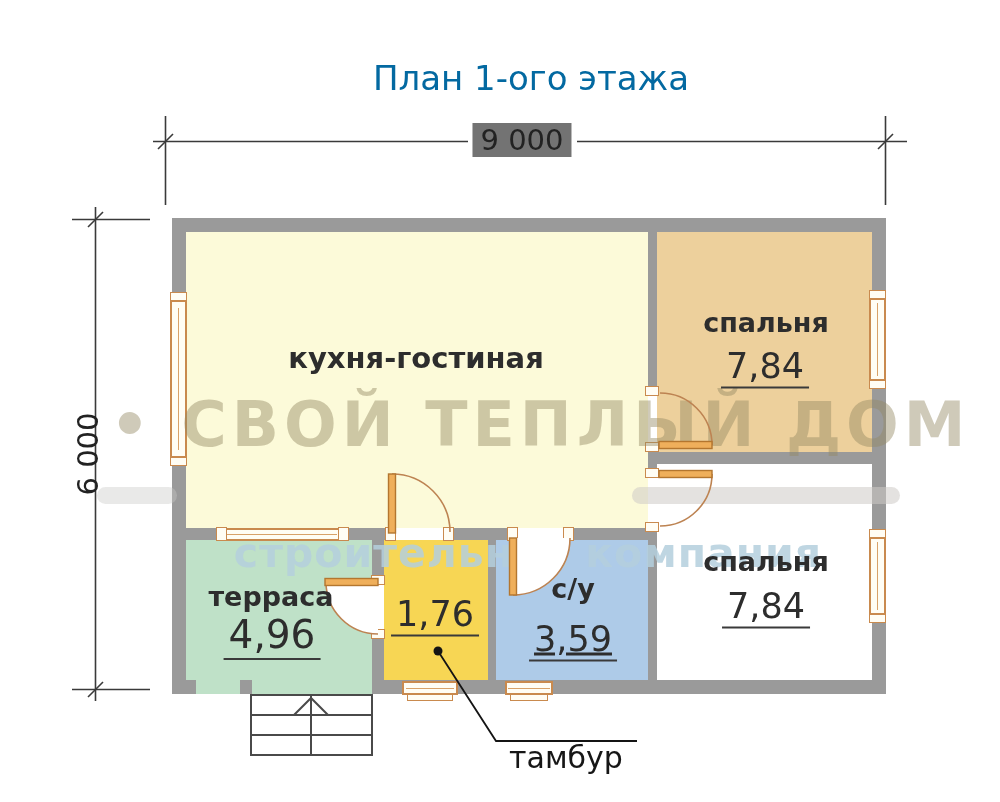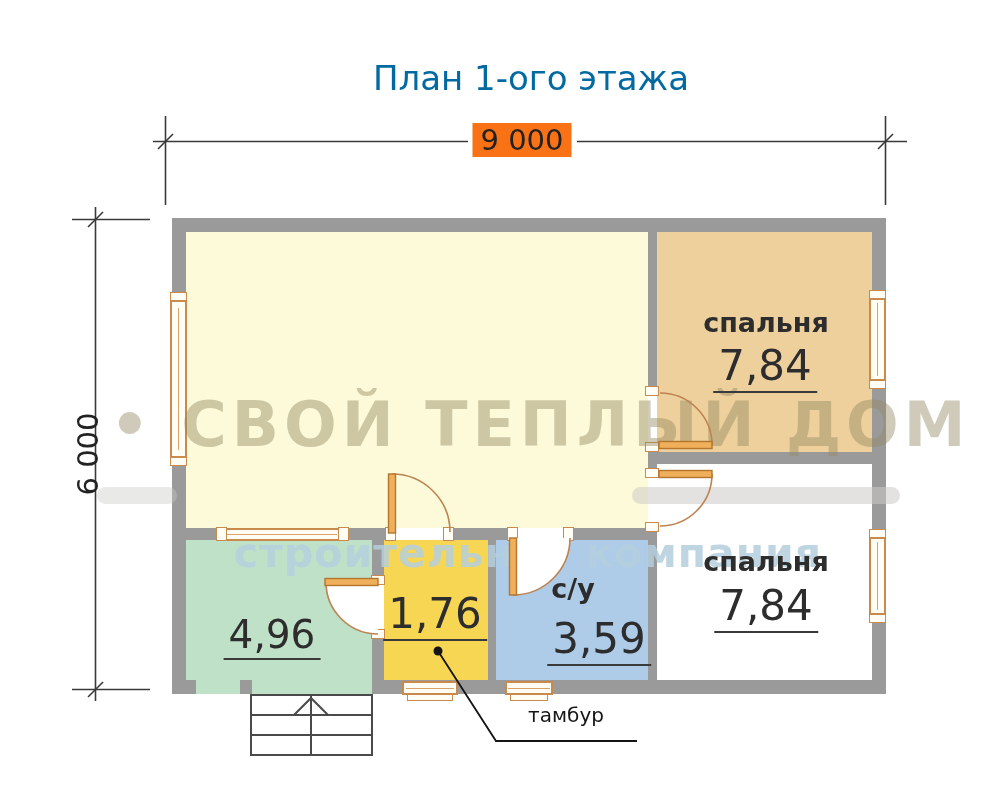--- a/index.html
+++ b/index.html
@@ -34,29 +34,29 @@
     left:233px;top:529px;width:590px;text-align:center;white-space:nowrap;
     font-size:41px;font-weight:bold;letter-spacing:1px;color:rgba(180,207,221,0.85);
   }
   .wm-band-right{left:632px;top:487px;width:268px;height:17px;background:rgba(205,203,199,0.55);border-radius:9px;}
   .wm-band-left{left:97px;top:487px;width:80px;height:17px;background:rgba(200,200,198,0.40);border-radius:9px;}
   
   .overlay{position:absolute;left:0;top:0;width:1000px;height:802px;z-index:30;}
   
   .lbl{position:absolute;transform:translate(-50%,-50%);white-space:nowrap;z-index:40;color:#2d2d2d;}
   .room-name{font-size:27px;font-weight:bold;}
-  .room-area{font-size:42px;border-bottom:2px solid #3a3a3a;padding:0 5px 1px 5px;}
+  .room-area{font-size:35px;border-bottom:2px solid #3a3a3a;padding:0 5px 1px 5px;}
   .kitchen-name{font-size:29px;}
   .kitchen-area{font-size:33px;}
   .terr-area{font-size:39px;}
-  .dim-text{position:absolute;transform:translate(-50%,-50%);font-size:29px;color:#222;background:#f97316;
+  .dim-text{position:absolute;transform:translate(-50%,-50%);font-size:29px;color:#222;background:#737373;
     padding:0 8px;z-index:40;white-space:nowrap;}
   .dim-text-v{position:absolute;transform:translate(-50%,-50%) rotate(-90deg);font-size:29px;color:#222;
     z-index:40;white-space:nowrap;}
-  .callout-label{position:absolute;transform:translateX(-50%);font-size:20px;color:#161616;z-index:40;white-space:nowrap;}
+  .callout-label{position:absolute;transform:translateX(-50%);font-size:30px;color:#161616;z-index:40;white-space:nowrap;margin-top:37px;}
 </style>
 </head>
 <body>
 
 <div class="canvas">
 
   <div class="page-title">План 1-ого этажа</div>
 
   <div class="room" style="left: 186px; top: 232px; width: 462px; height: 296px; background-color: rgb(252, 250, 217);" title="кухня-гостиная"></div>
   <div class="room" style="left: 657px; top: 232px; width: 215px; height: 220px; background-color: rgb(237, 208, 156);"></div>
@@ -170,29 +170,31 @@
       <line x1="72" y1="689.5" x2="150" y2="689.5"></line>
       <line x1="95.5" y1="207" x2="95.5" y2="701"></line>
       <line x1="88" y1="227" x2="103" y2="212"></line>
       <line x1="88" y1="697" x2="103" y2="682"></line>
     </g>
   </svg>
 
   <div class="dim-text" style="left:522px;top:140px;">9 000</div>
   <div class="dim-text-v" style="left:88px;top:454px;">6 000</div>
 
+  <div class="lbl room-name kitchen-name" style="left:416px;top:358px;">кухня-гостиная</div>
 
   <div class="lbl room-name" style="left:766px;top:322px;">спальня</div>
   <div class="lbl room-area" style="left:765px;top:367px;">7,84</div>
 
   <div class="lbl room-name" style="left:766px;top:561px;">спальня</div>
   <div class="lbl room-area" style="left:766px;top:607px;">7,84</div>
 
+  <div class="lbl room-name" style="left:271px;top:596px;">терраса</div>
   <div class="lbl room-area terr-area" style="left:272px;top:636px;">4,96</div>
 
   <div class="lbl room-area" style="left:435px;top:615px;">1,76</div>
 
   <div class="lbl room-name" style="left:573px;top:588px;">с/у</div>
-  <div class="lbl room-area" style="left:599px;top:640px;">3,59</div>
+  <div class="lbl room-area" style="left:573px;top:640px;text-decoration:underline;">3,59</div>
 
   <div class="callout-label" style="left:566px;top:703px;">тамбур</div>
 
 </div>
 
 </body></html>

